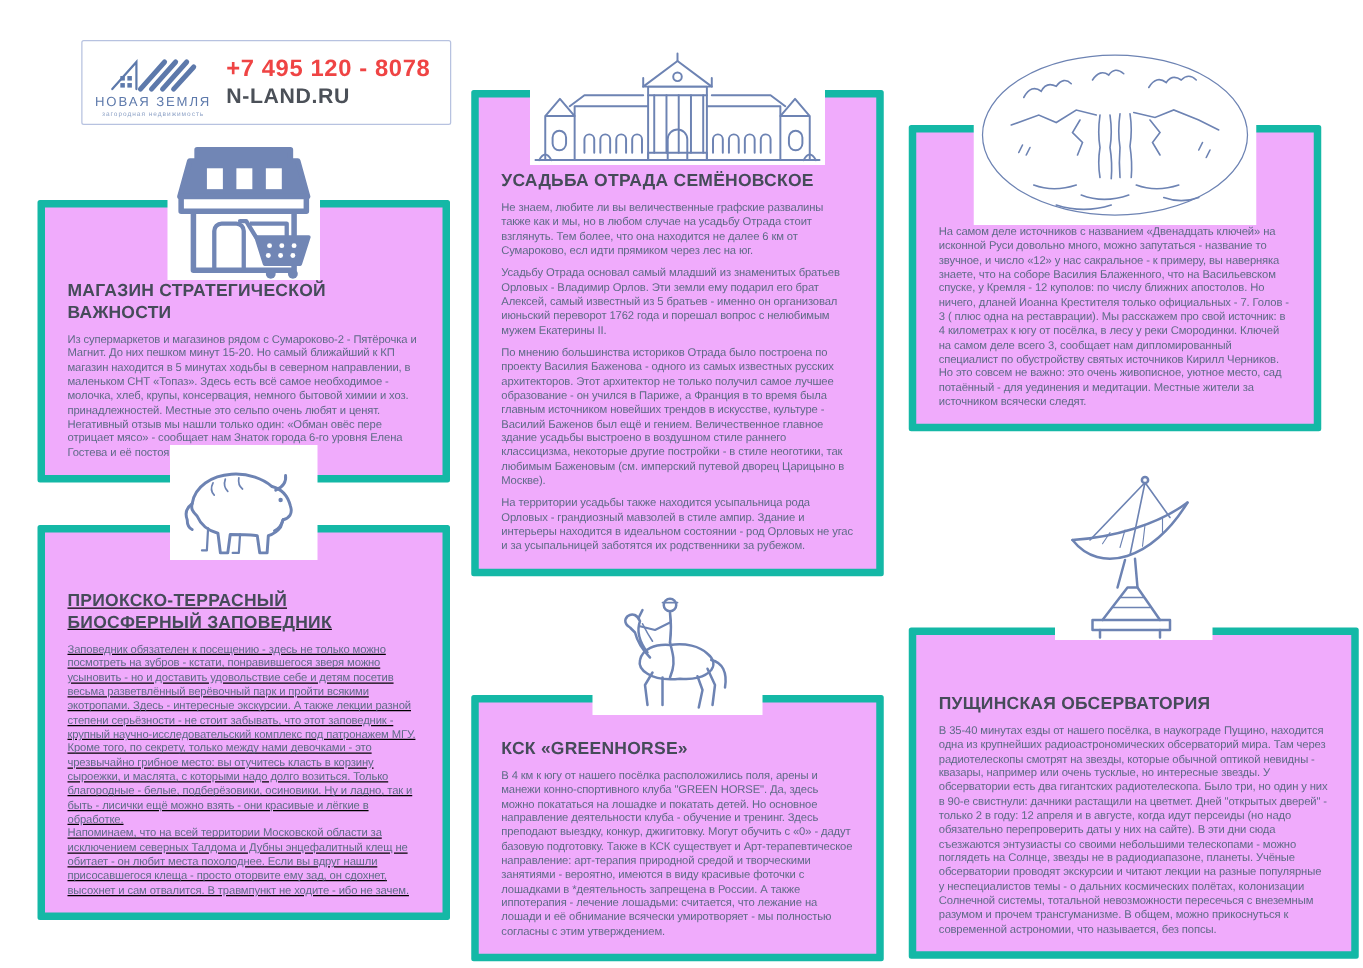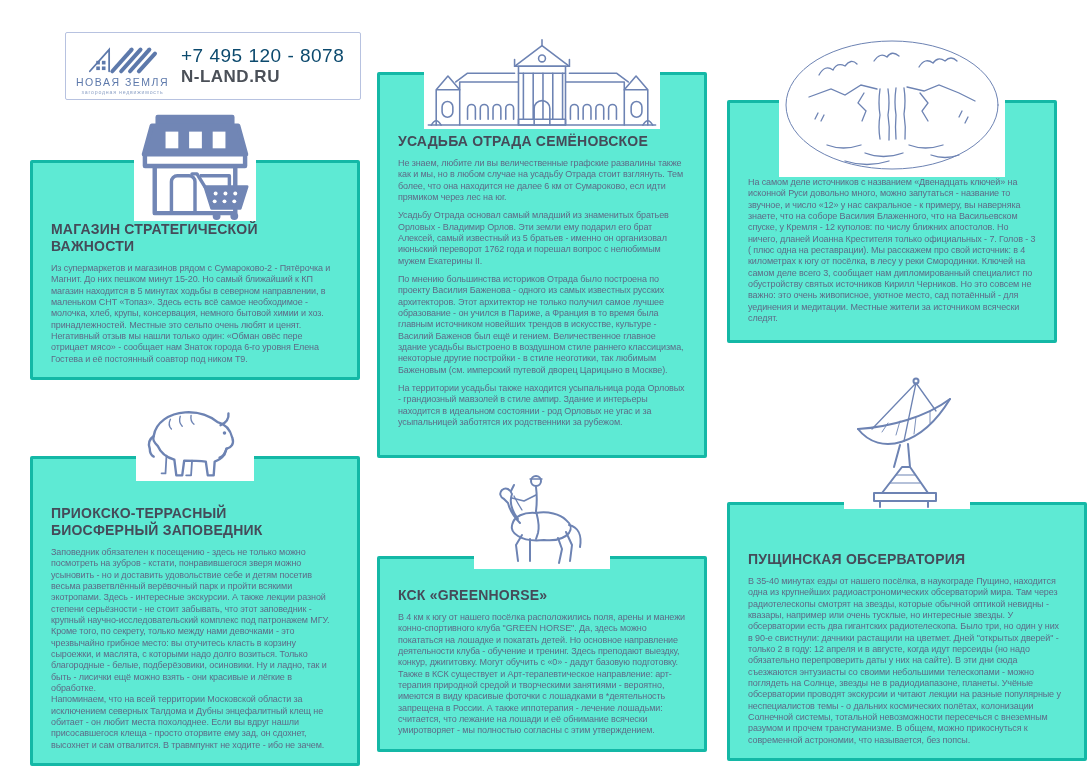--- a/index.html
+++ b/index.html
@@ -7,45 +7,45 @@
         font-family:"Liberation Sans",sans-serif;}
 
   
   .logo-box{position:absolute;left:65px;top:32px;width:296px;height:68px;
             border:1px solid #b7c2e0;border-radius:2px;display:flex;align-items:center;
             gap:12px;padding:0 10px;box-sizing:border-box;}
   .logo-block{display:flex;flex-direction:column;align-items:center;line-height:1;}
   .logo-title{font-size:10.5px;font-weight:normal;letter-spacing:1.5px;color:#5d79ab;margin-top:2px;}
   .logo-sub{font-size:5.2px;letter-spacing:0.8px;color:#8fa3c7;margin-top:2px;}
   .contact-block{display:flex;flex-direction:column;line-height:1.15;}
-  .phone{font-size:19px;font-weight:normal;color:#0c4a6e;letter-spacing:0.5px;text-decoration:none;}
+  .phone{font-size:19px;font-weight:bold;color:#ef4444;letter-spacing:0.5px;text-decoration:none;}
   .site{font-size:17px;font-weight:bold;color:#4b5058;letter-spacing:0.5px;text-decoration:none;}
 
   
-  .card{position:absolute;border:3px solid #14b8a6;border-radius:2px;background:#5eead4;
+  .card{position:absolute;border:6px solid #14b8a6;border-radius:2px;background:#f0abfc;
         box-sizing:border-box;padding:14px 18px 12px 18px;}
   .card h2{margin:0 0 8px 0;font-size:14px;line-height:1.22;font-weight:bold;
            color:#454b59;letter-spacing:0.2px;}
   .card p{margin:0 0 7px 0;font-size:9px;line-height:1.26;letter-spacing:-0.1px;
           color:#5e6b87;}
   .card p:last-child{margin-bottom:0;}
   .card.tight p{margin-bottom:0;}
   .card-icon{position:absolute;left:50%;transform:translateX(-50%);background:#fff;
              display:flex;align-items:center;justify-content:center;}
 
   .card-store{left:30px;top:160px;width:330px;min-height:185px;padding-top:58px;}
   .card-store .card-icon{top:-52px;width:122px;height:110px;}
 
   .card-estate{left:377px;top:72px;width:330px;min-height:386px;padding-top:58px;}
   .card-estate .card-icon{top:-42px;width:236px;height:96px;}
 
   .card-spring{left:727px;top:100px;width:330px;min-height:243px;padding-top:74px;}
   .card-spring .card-icon{top:-70px;width:226px;height:144px;}
 
-  .card-reserve{left:30px;top:456px;width:330px;min-height:306px;padding-top:46px;}
+  .card-reserve{left:30px;top:420px;width:330px;min-height:306px;padding-top:46px;text-decoration:underline;}
   .card-reserve .card-icon{top:-70px;width:118px;height:92px;}
   .card-reserve h2{max-width:215px;}
 
   .card-horse{left:377px;top:556px;width:330px;min-height:171px;padding-top:28px;}
   .card-horse .card-icon{top:-90px;width:136px;height:100px;}
 
   .card-observatory{left:727px;top:502px;width:360px;min-height:240px;padding-top:46px;}
   .card-observatory .card-icon{top:-134px;width:126px;height:138px;}
 
   svg{display:block;}

